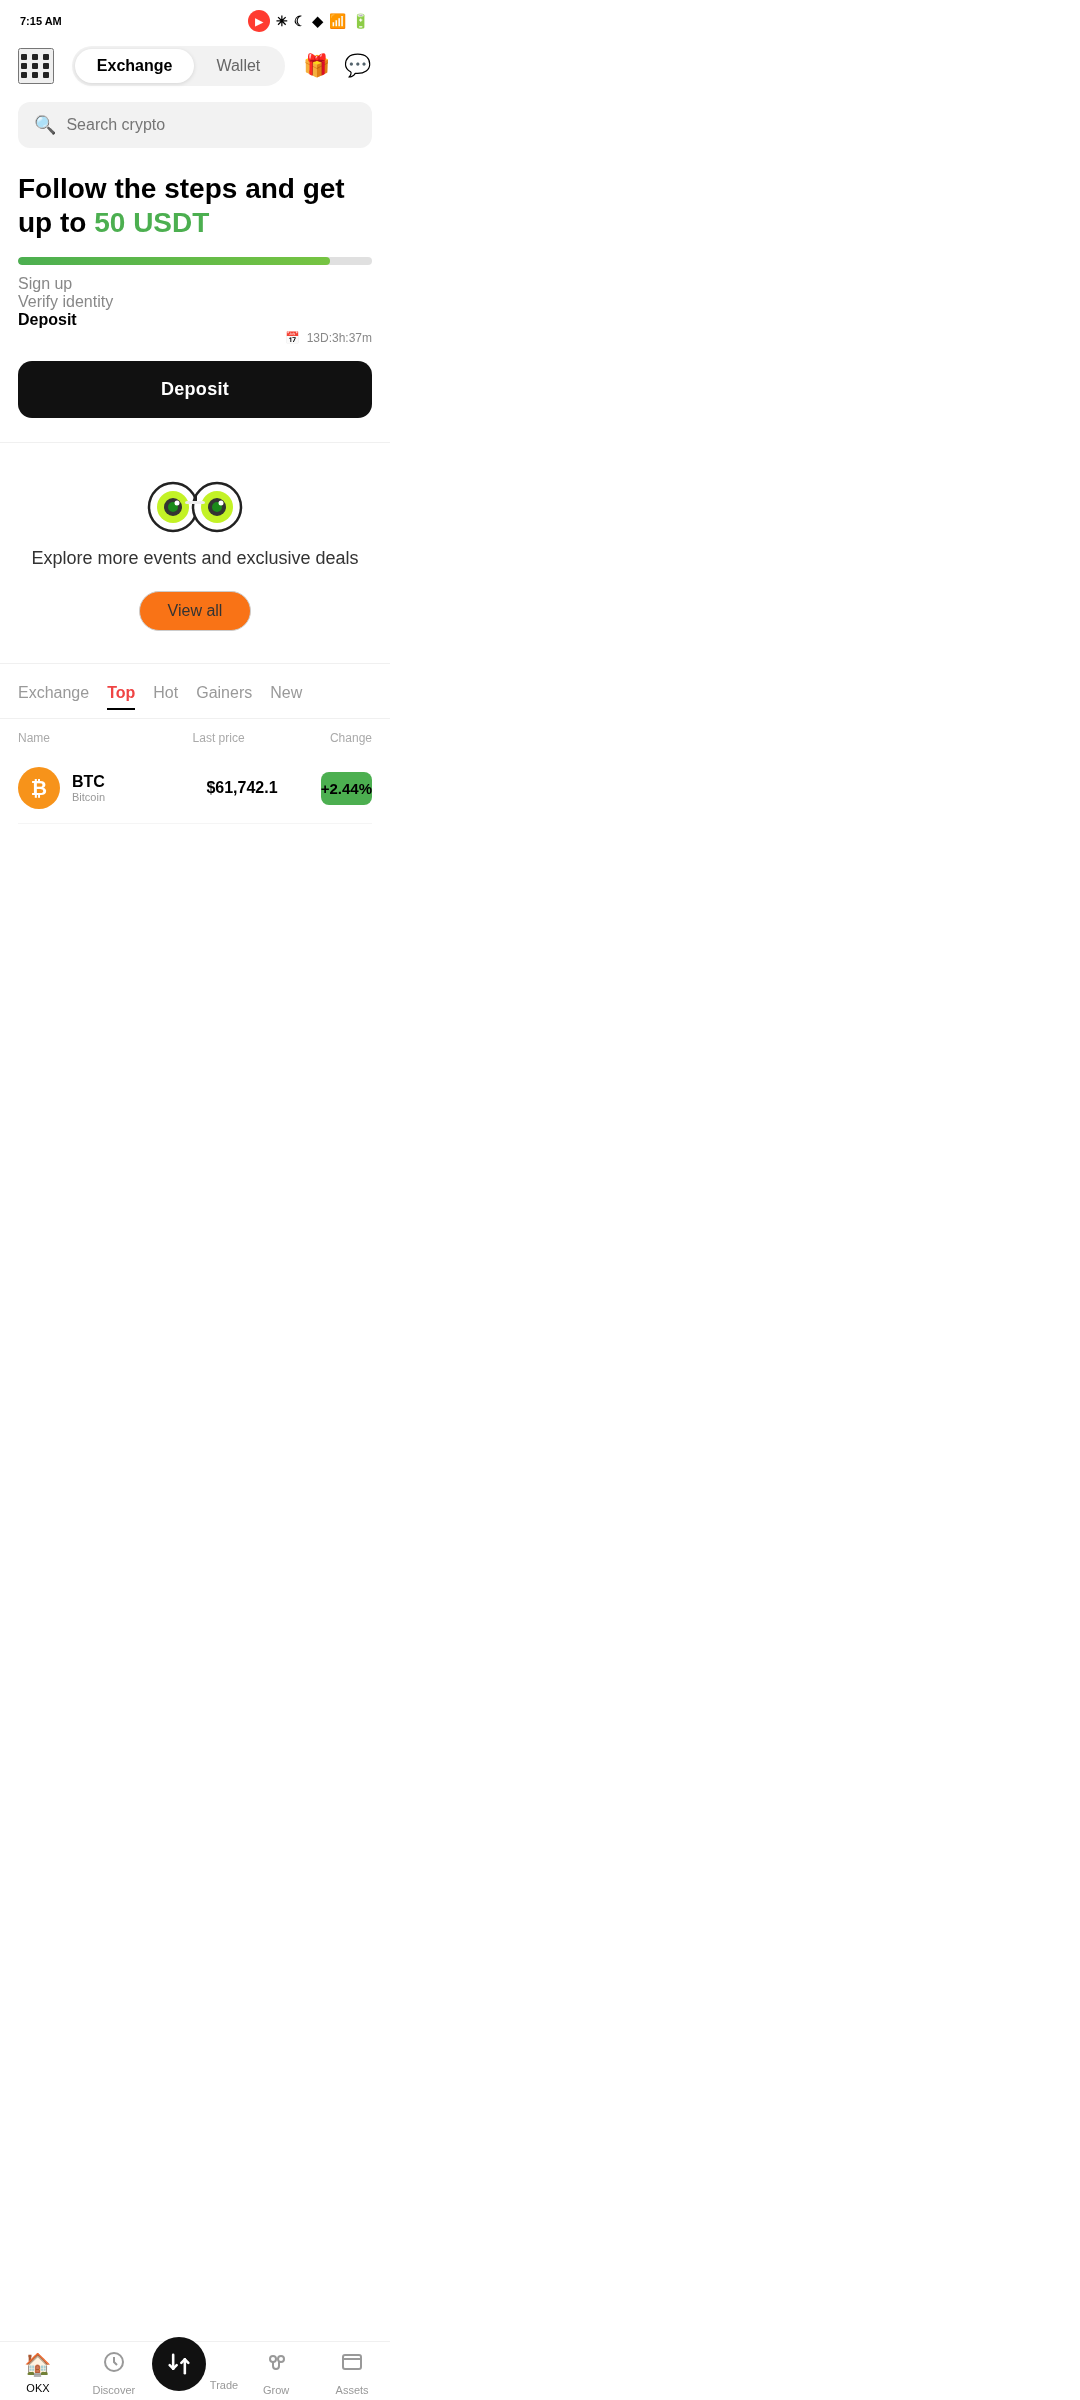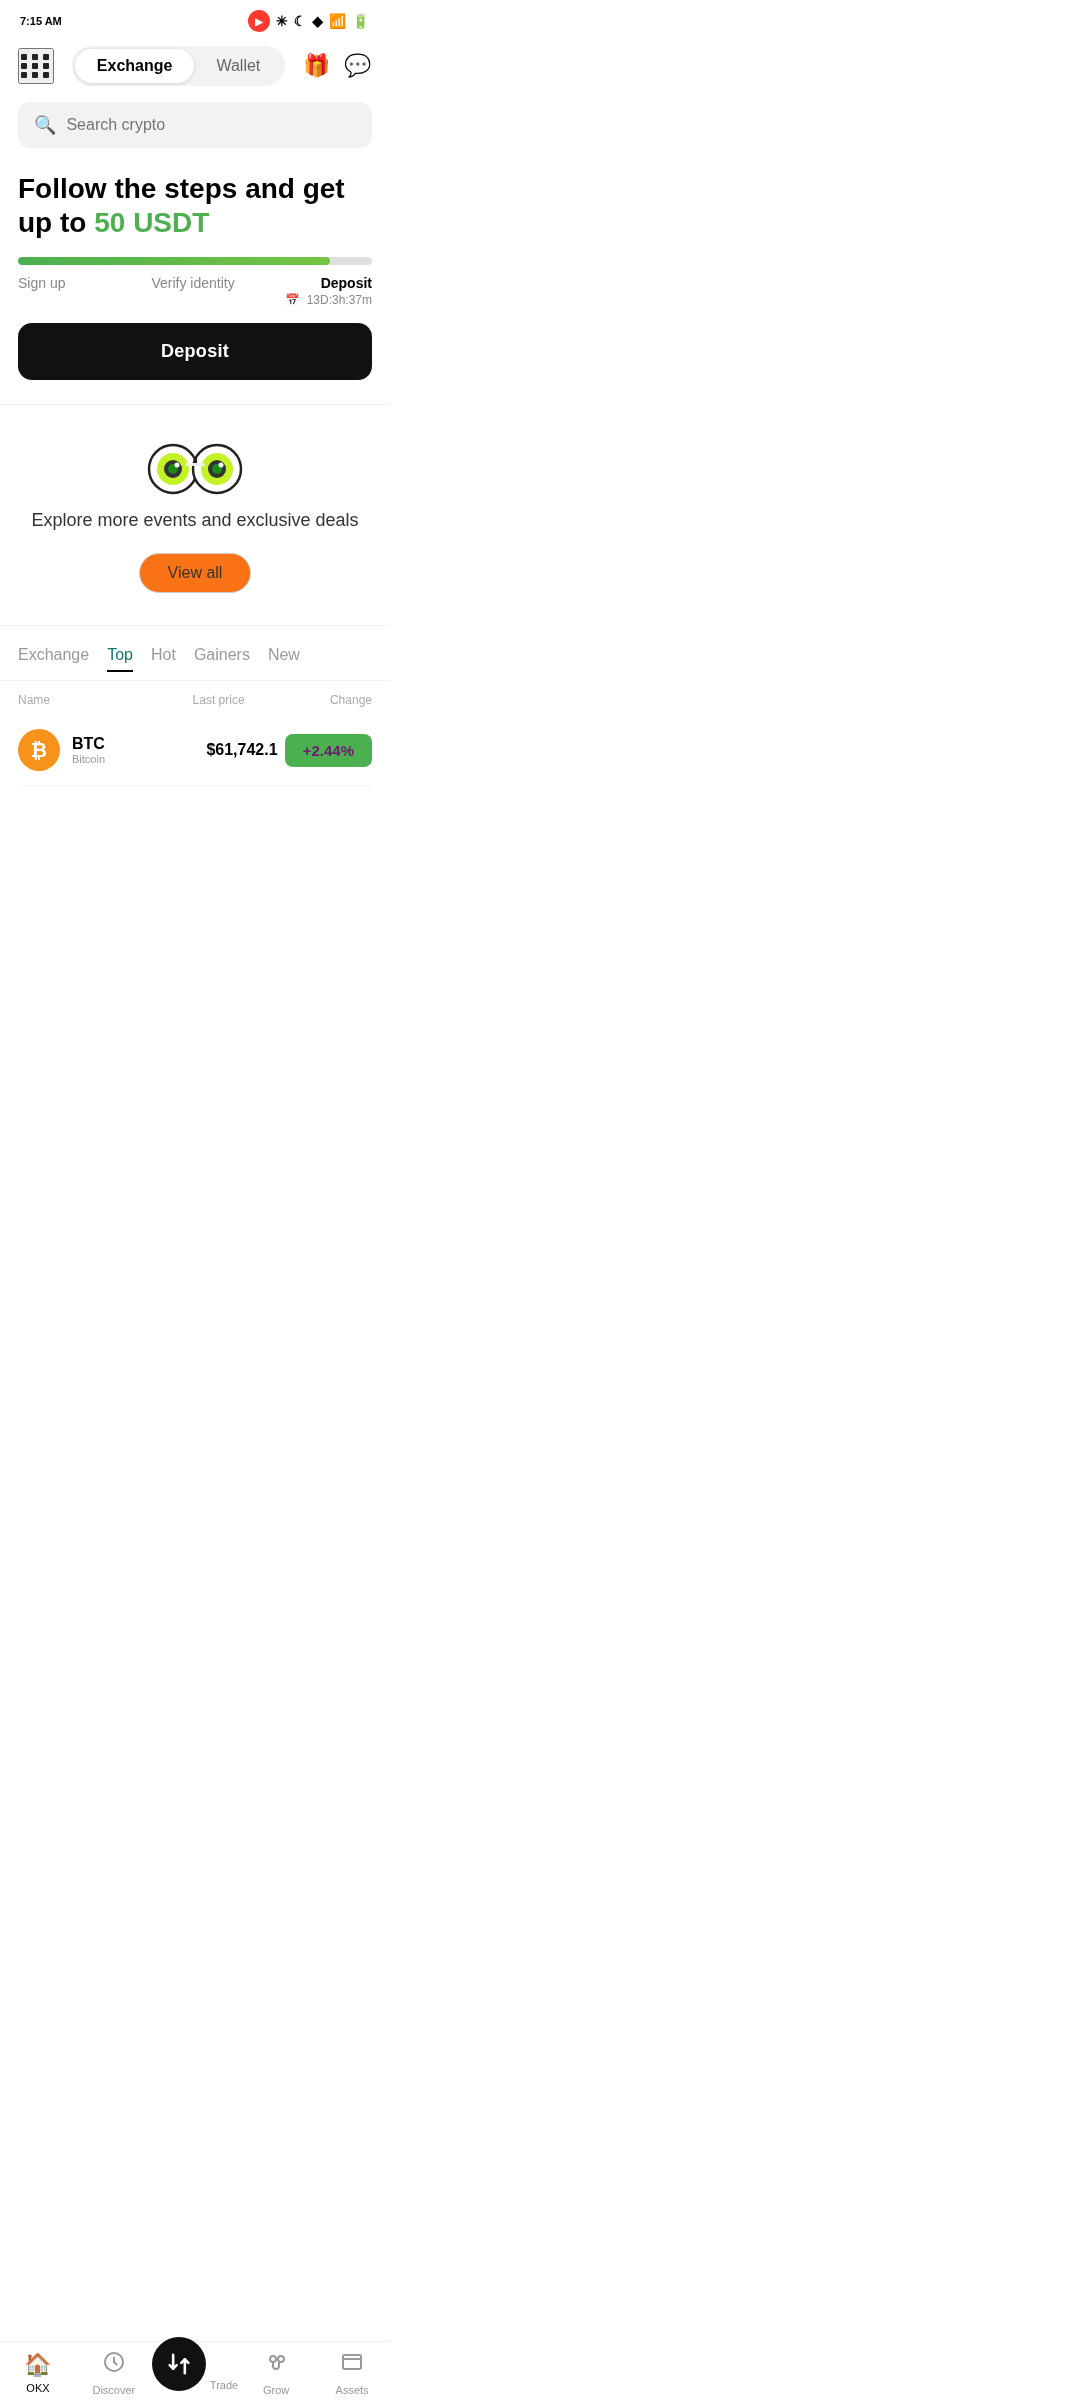--- a/index.html
+++ b/index.html
@@ -125,22 +125,23 @@
       overflow: hidden;
     }
     .progress-bar-fill {
       height: 100%;
       background: linear-gradient(90deg, #4CAF50, #76c442);
       border-radius: 6px;
     }
     .progress-labels {
       display: flex;
       justify-content: space-between;
-      font-size: 14px;
+      font-size: 16px;
       color: #888;
+      flex-direction: column;
     }
     .progress-label-active { color: #000; font-weight: 600; }
     .deposit-timer {
       text-align: right;
       font-size: 12px;
       color: #888;
       margin-top: 2px;
     }
     .timer-icon { margin-right: 3px; }
 
@@ -199,22 +200,22 @@
       font-weight: 500;
       cursor: pointer;
       padding-bottom: 6px;
       border-bottom: 2px solid transparent;
       background: none;
       border-top: none;
       border-left: none;
       border-right: none;
     }
     .market-tab.active {
-      color: #0f766e;
-      font-weight: 400;
+      color: #ef4444;
+      font-weight: 700;
       border-bottom: 2px solid #000;
     }
 
     
     .market-table { padding: 0 18px; }
     .table-header {
       display: flex;
       justify-content: space-between;
       padding: 12px 0 8px;
       font-size: 12px;
@@ -239,25 +240,25 @@
       font-weight: 700;
     }
     .btc-logo { background: #f7931a; color: white; }
     .coin-names {}
     .coin-symbol { font-size: 16px; font-weight: 700; color: #000; }
     .coin-name { font-size: 11px; color: #999; }
     .coin-price { flex: 1; text-align: right; font-size: 16px; font-weight: 600; color: #000; }
     .coin-change { flex: 0.8; text-align: right; }
     .change-badge {
       display: inline-block;
-      padding: 8px 18px;
+      padding: 8px 0;
       border-radius: 8px;
       font-size: 15px;
       font-weight: 700;
-      color: #701a75;
+      color: #000000;
     }
     .positive { background: #4CAF50; }
 
     
     .bottom-nav {
       position: fixed;
       bottom: 0;
       width: 390px;
       background: #fff;
       border-top: 1px solid #f0f0f0;

